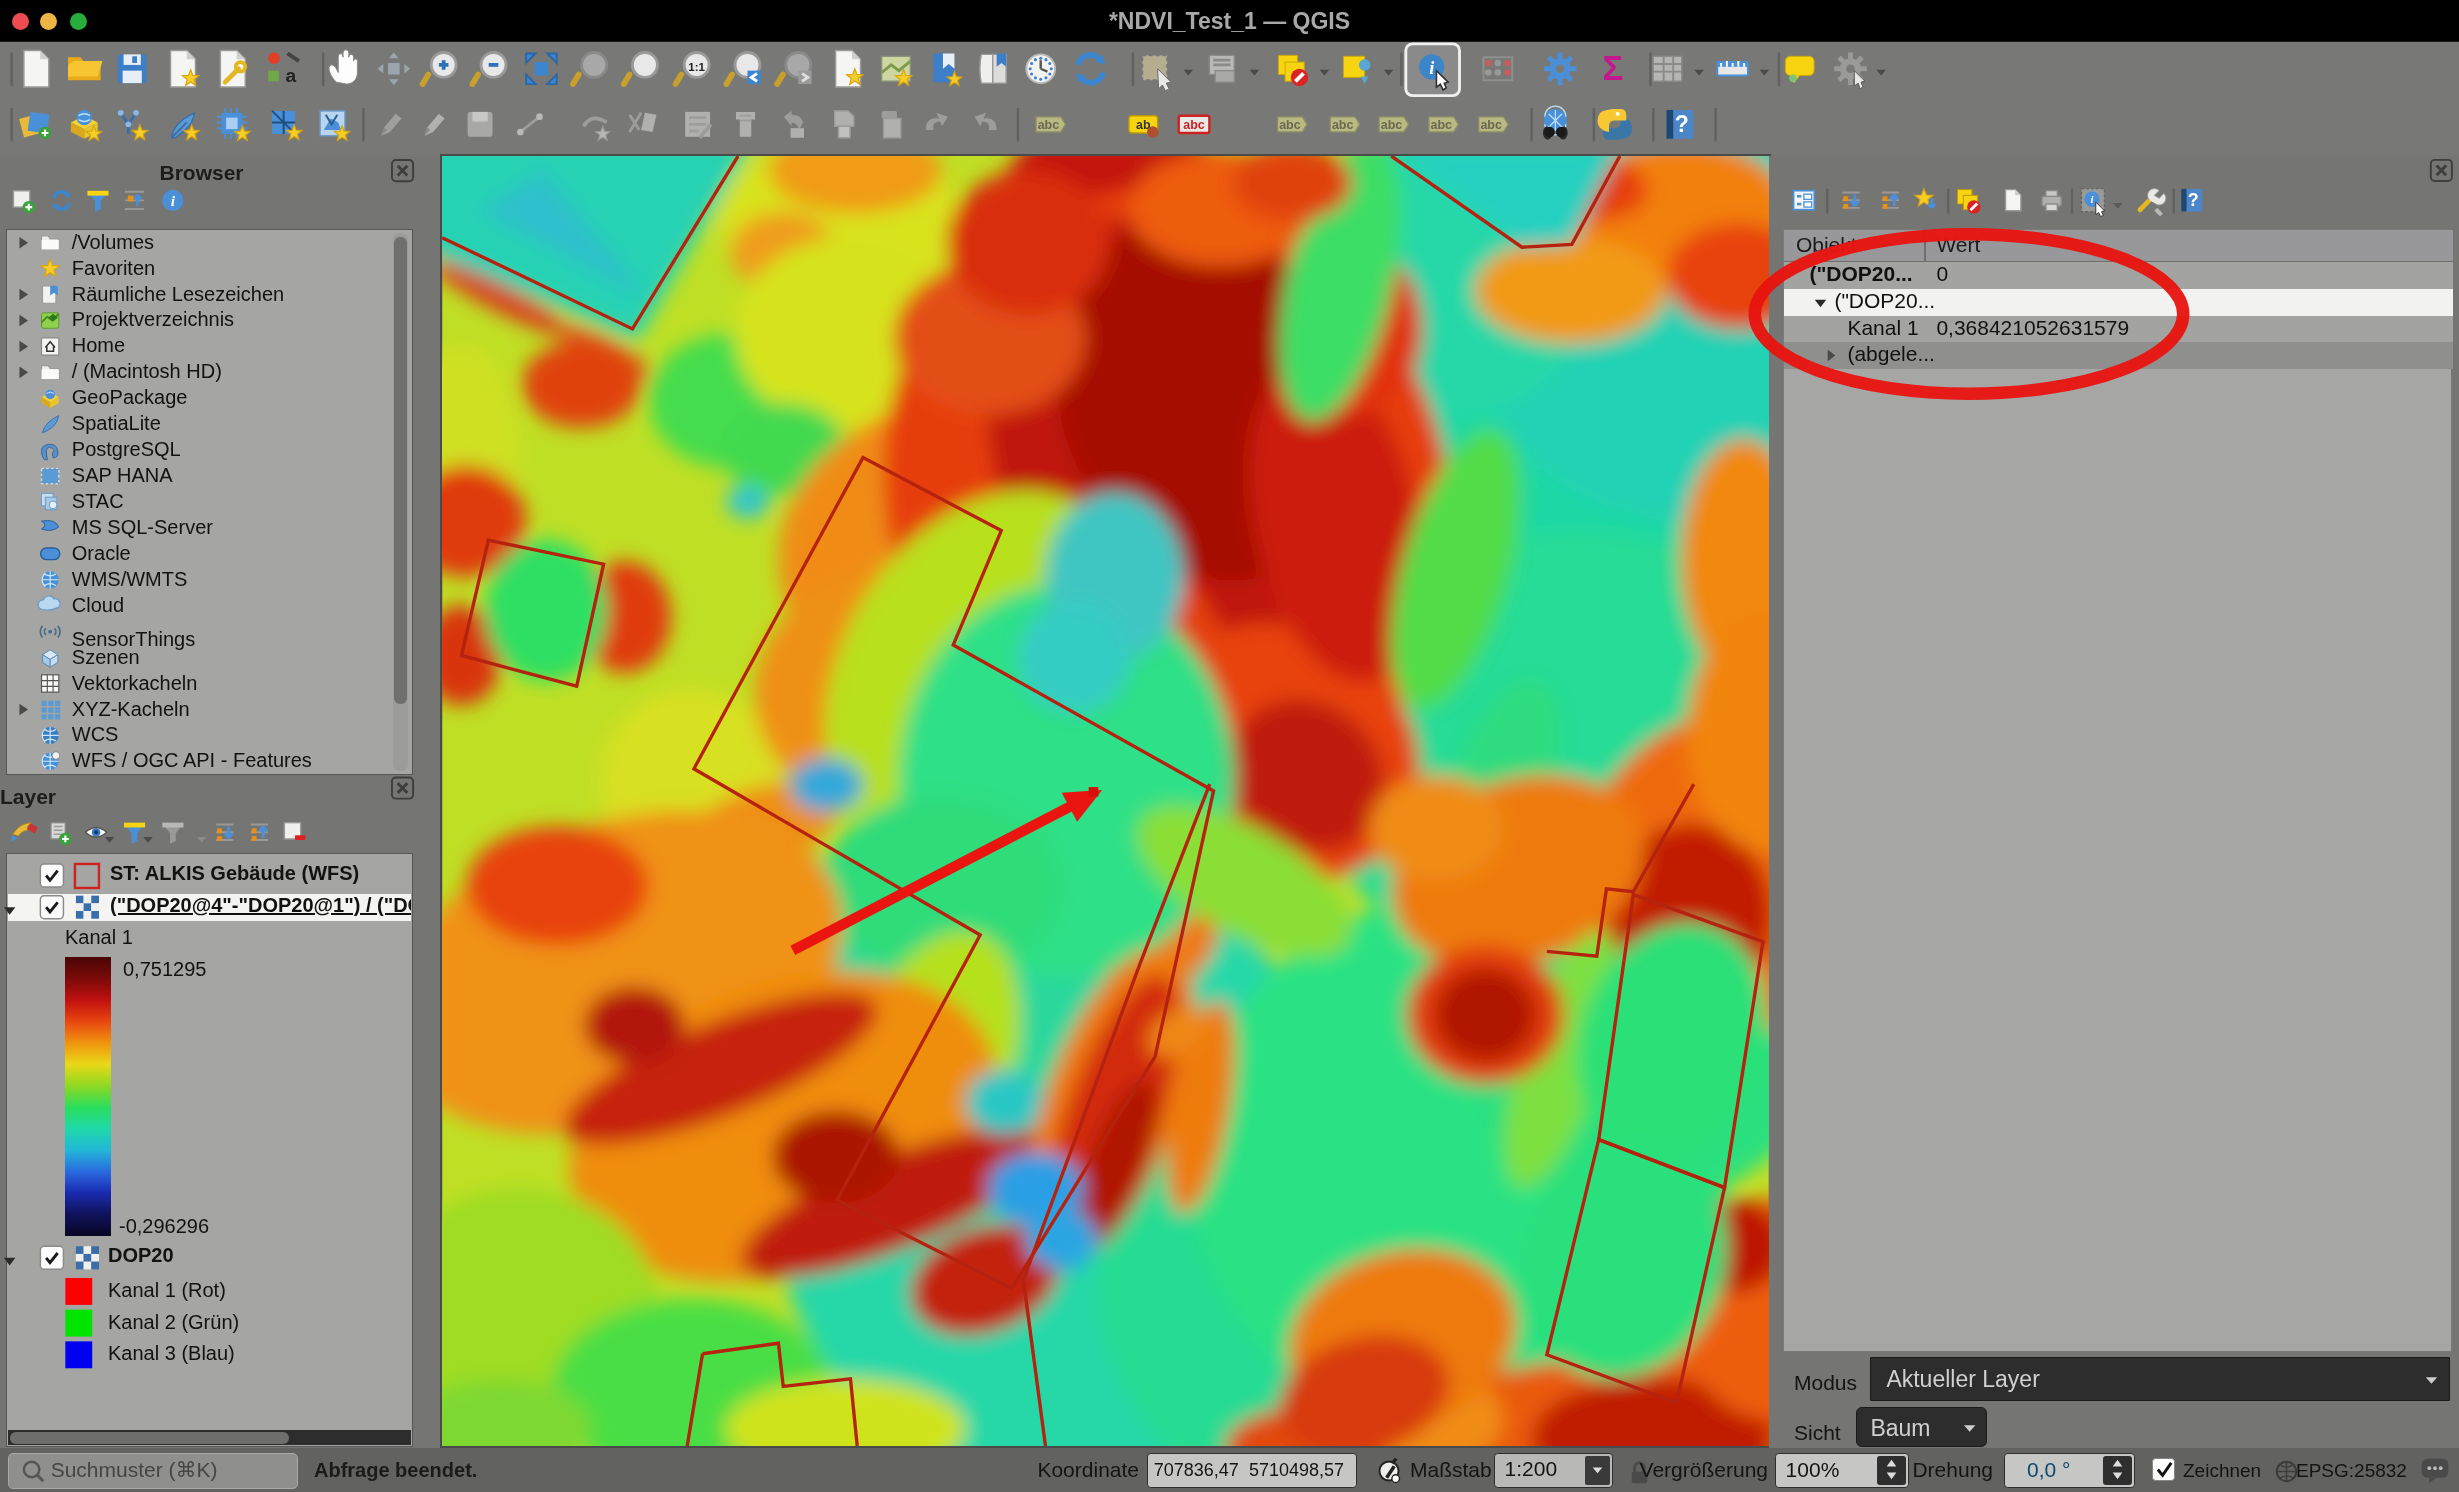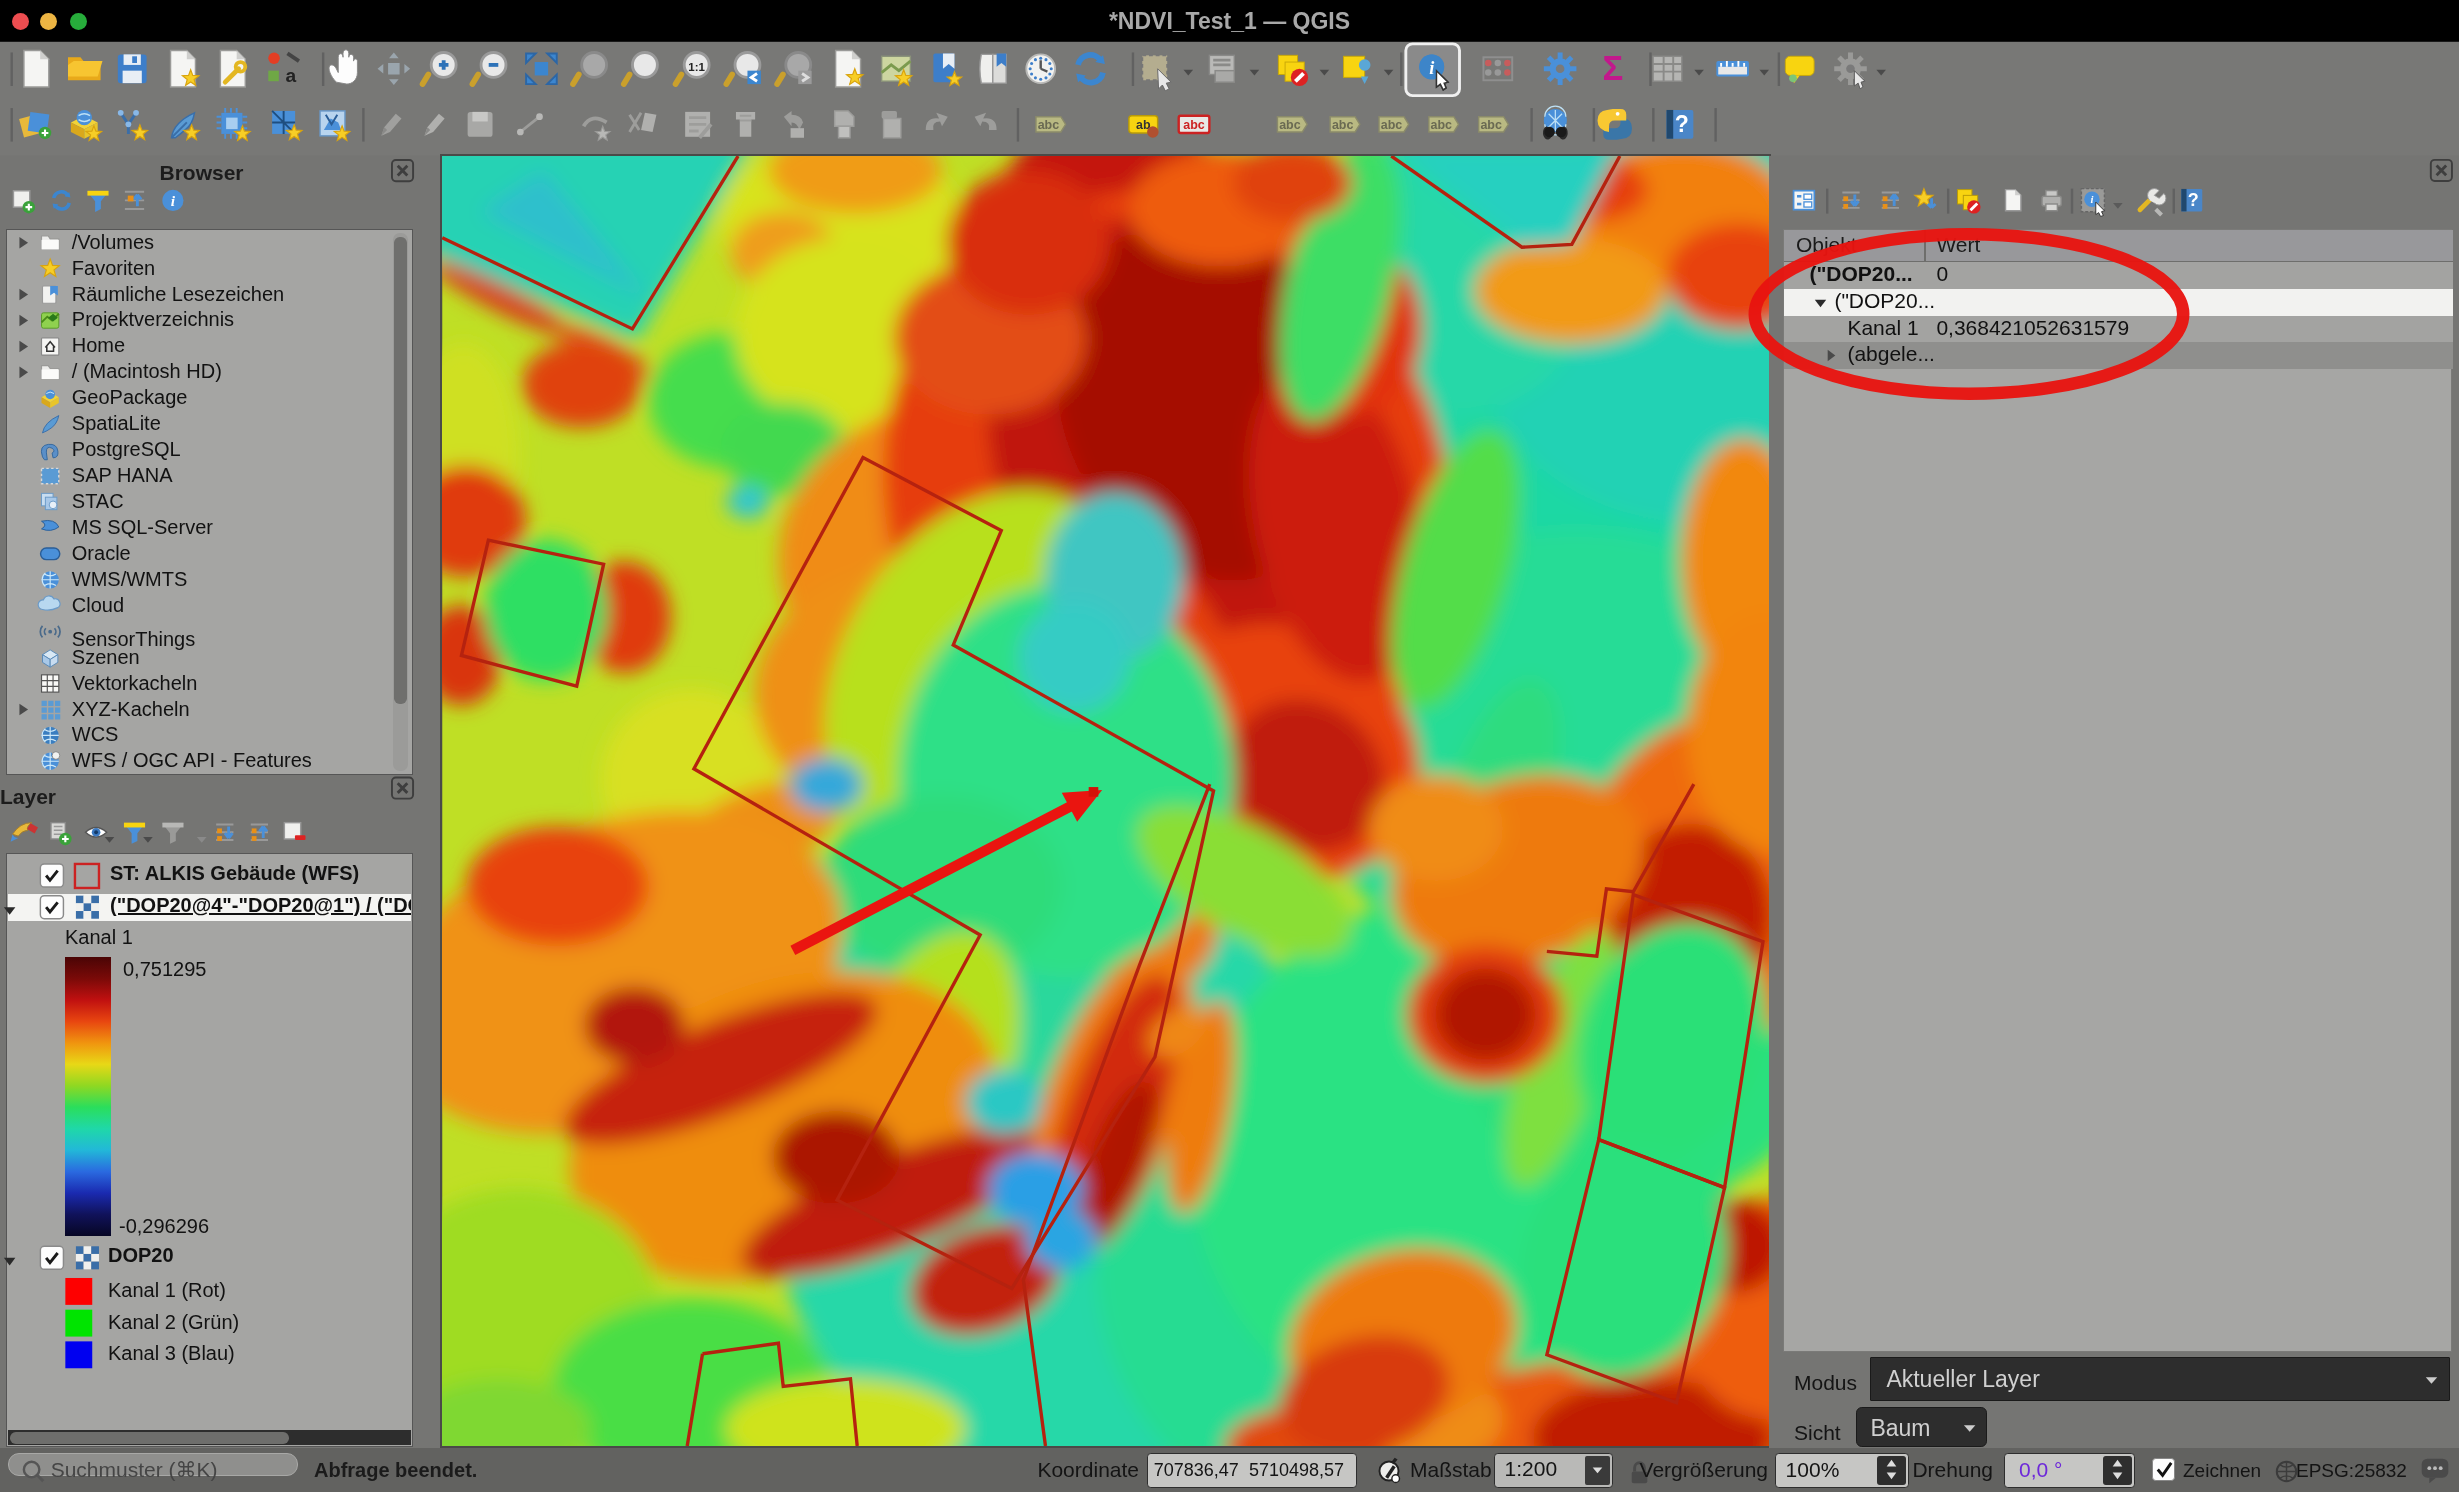--- a/index.html
+++ b/index.html
@@ -894,21 +894,21 @@
   <div class="abs" style="left:25px;top:1265px;font-size:21px;color:#141414">Sicht</div>
   <div class="abs" style="left:87px;top:1251px;width:131px;height:40px;background:#2d2d2d;border-radius:5.8px;border:1px solid #1a1a1a">
     <div class="abs" style="left:13.4px;top:6.7px;font-size:23px;color:#d0d0d0">Baum</div>
     <svg width="17.3" height="40" style="position:absolute;right:7.7px;top:0" viewBox="0 0 18 42">
         <path d="M3,18 h12 l-6,7 z" fill="#cccccc"></path>
       </svg>
   </div>
 </div>
 
 <div class="abs" style="left:0;top:1448px;width:2459px;height:45px;background:#626260">
-  <div class="abs" style="left:7.7px;top:4.8px;width:290px;height:23px;background:#8f8f8d;border:1.9px solid #a8a8a6;border-radius:11px">
+  <div class="abs" style="left:7.7px;top:4.8px;width:290px;height:36px;background:#8f8f8d;border:1.9px solid #a8a8a6;border-radius:5px">
     <svg width="29" height="31" style="position:absolute;left:11.5px;top:0" viewBox="0 0 30 32">
         <g transform="translate(14,18)">
           <circle cx="-2" cy="-2" r="8" fill="none" stroke="#555" stroke-width="2.5"></circle>
           <path d="M4,4 l6,6" stroke="#555" stroke-width="3"></path>
         </g>
       </svg>
     <div class="abs" style="left:42px;top:3.8px;font-size:21px;color:#454545">Suchmuster (⌘K)</div>
   </div>
   <div class="abs" style="left:314px;top:10.6px;font-size:20px;font-weight:bold;color:#1b1b1b">Abfrage beendet.</div>
   <div class="abs" style="left:980px;top:9.6px;width:159px;text-align:right;font-size:21px;color:#141414">Koordinate</div>
@@ -941,21 +941,21 @@
   <div class="abs" style="left:1624px;top:9.6px;width:144px;text-align:right;font-size:21px;color:#141414">Vergrößerung</div>
   <div style="position:absolute;left:1775px;top:4.8px;width:134px;height:35px;background:#c6c6c4;border:1.9px solid #2e2e2e;border-radius:3.8px">
       <div style="position:absolute;left:9.6px;top:3.8px;font-size:21px;color:#141414">100%</div>
       <div style="position:absolute;right:1.9px;top:1.9px;bottom:1.9px;width:29px;background:#2e2e2e;border-radius:2.9px"><svg width="29" height="27" viewBox="0 0 30 28">
           <path d="M15,4 l5,7 h-10 z" fill="#ddd"></path>
           <path d="M15,24 l5,-7 h-10 z" fill="#ddd"></path>
         </svg></div>
     </div>
   <div class="abs" style="left:1897px;top:9.6px;width:96px;text-align:right;font-size:21px;color:#141414">Drehung</div>
   <div style="position:absolute;left:2004px;top:4.8px;width:131px;height:35px;background:#c6c6c4;border:1.9px solid #2e2e2e;border-radius:3.8px">
-      <div style="position:absolute;left:14px;top:3.8px;font-size:21px;color:#6d28d9">0,0 °</div>
+      <div style="position:absolute;left:22px;top:3.8px;font-size:21px;color:#0c4a6e">0,0 °</div>
       <div style="position:absolute;right:1.9px;top:1.9px;bottom:1.9px;width:29px;background:#2e2e2e;border-radius:2.9px"><svg width="29" height="27" viewBox="0 0 30 28">
           <path d="M15,4 l5,7 h-10 z" fill="#ddd"></path>
           <path d="M15,24 l5,-7 h-10 z" fill="#ddd"></path>
         </svg></div>
     </div>
   <div class="abs" style="left:2152px;top:9.6px;width:23px;height:23px;background:#fdfdfd;border:1px solid #888;border-radius:3.8px">
     <svg width="23" height="23" viewBox="0 0 24 24">
         <path d="M5,11 l5,6 9,-13" stroke="#111" stroke-width="3" fill="none"></path>
       </svg>
   </div>

